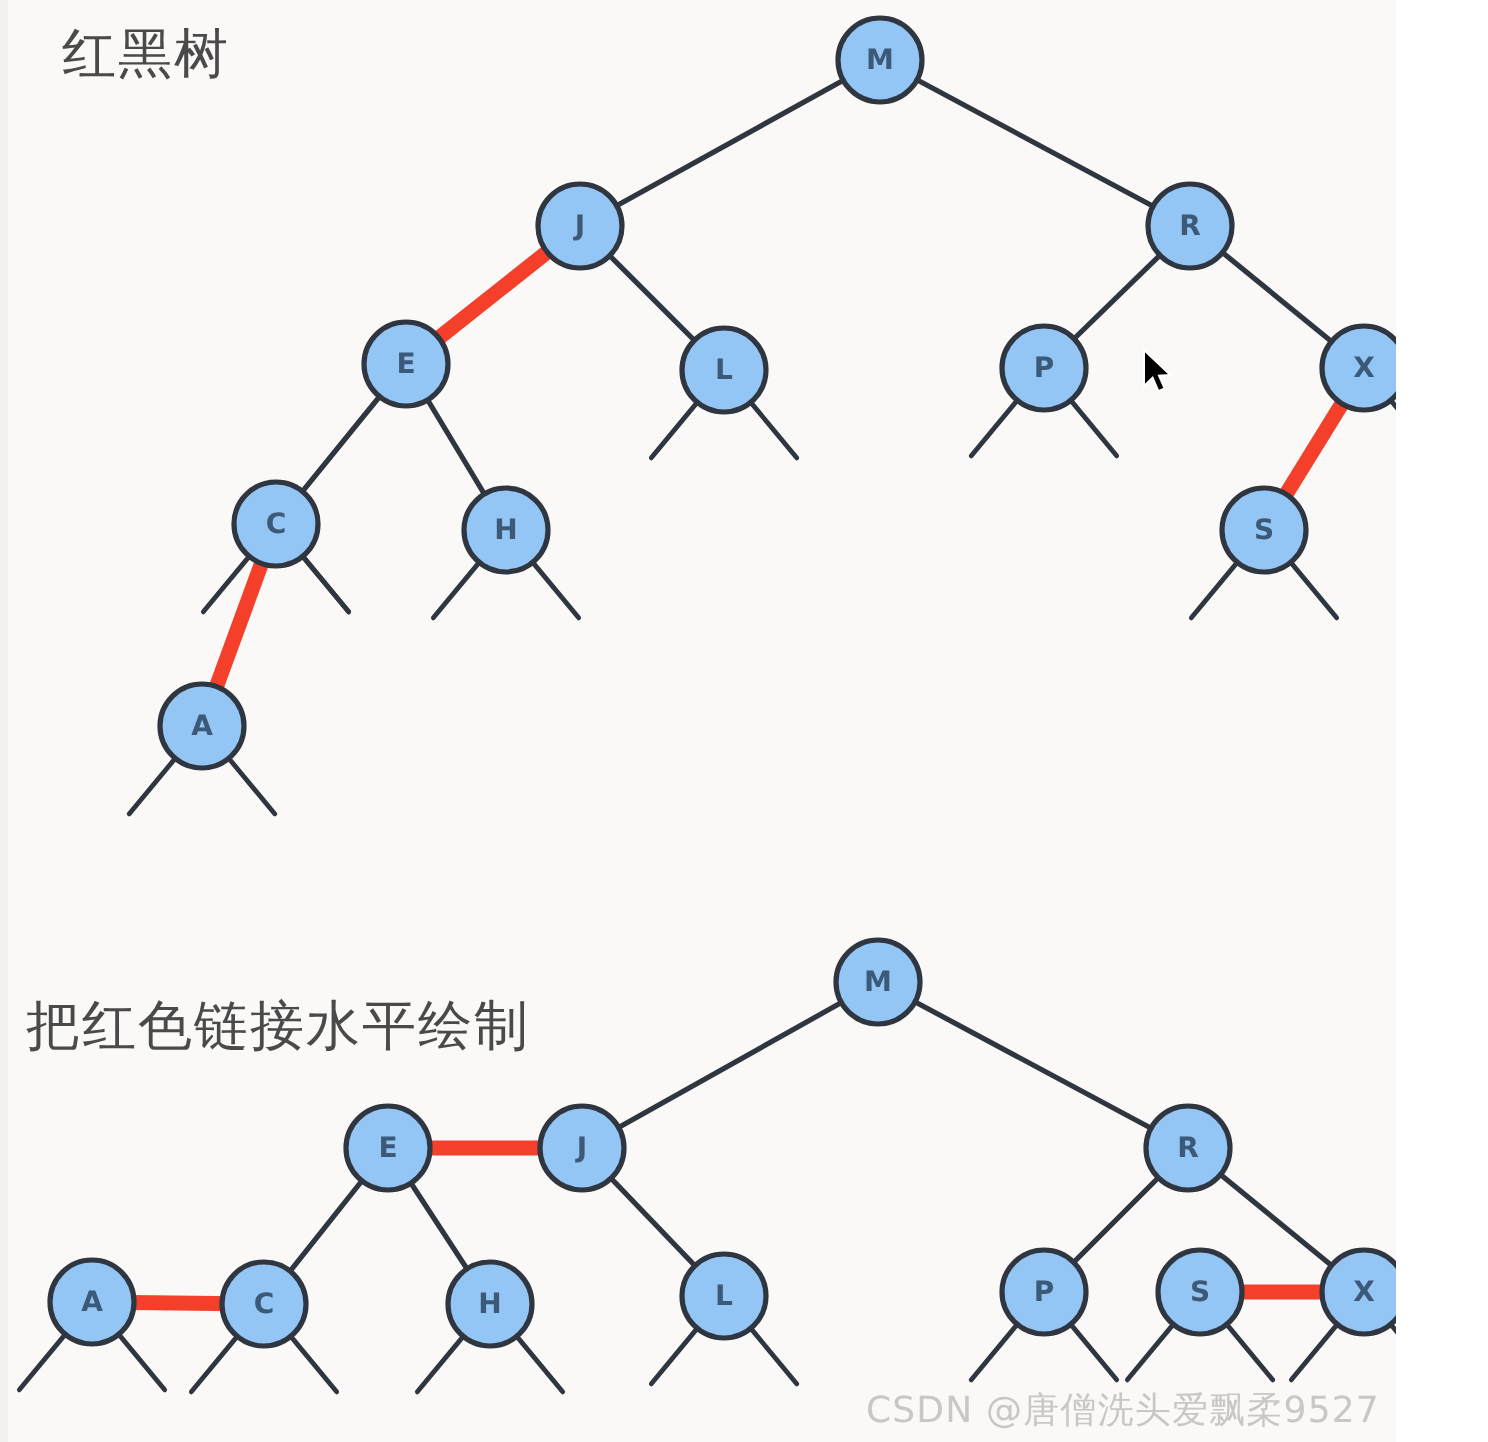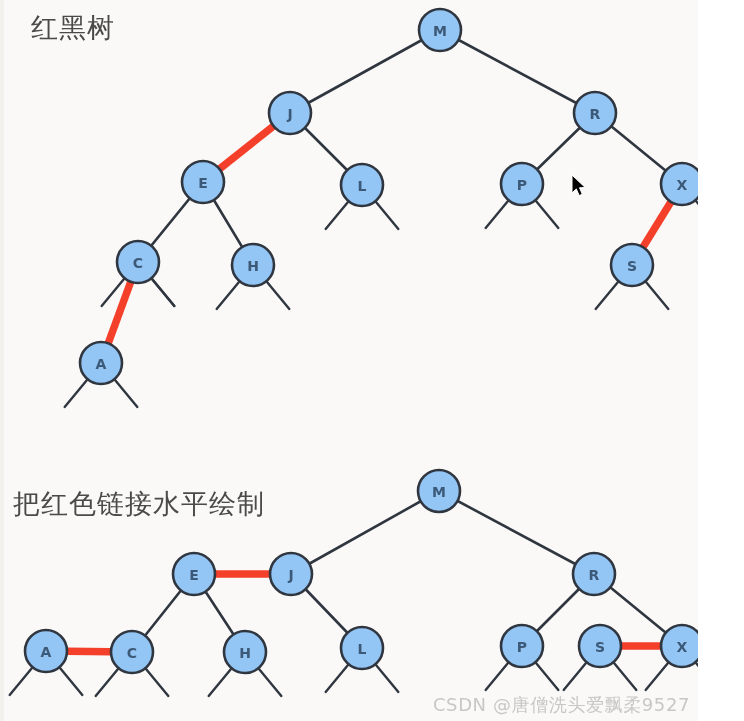--- a/index.html
+++ b/index.html
@@ -26,21 +26,21 @@
   .panel-title {
     position: absolute;
     color: #4a4a4a;
     font-size: 27px;
     line-height: 1;
     letter-spacing: 1px;
     white-space: nowrap;
     font-family: "DejaVu Sans", "Liberation Sans", sans-serif;
   }
   #title-top { left: 31px; top: 14px; }
-  #title-bottom { left: 13px; top: 490px; text-align: center; }
+  #title-bottom { left: 13px; top: 500px; text-align: center; }
 
   svg.tree-layer {
     position: absolute;
     left: 0;
     top: 0;
     width: 744px;
     height: 721px;
     pointer-events: none;
   }
   .node-circle {

